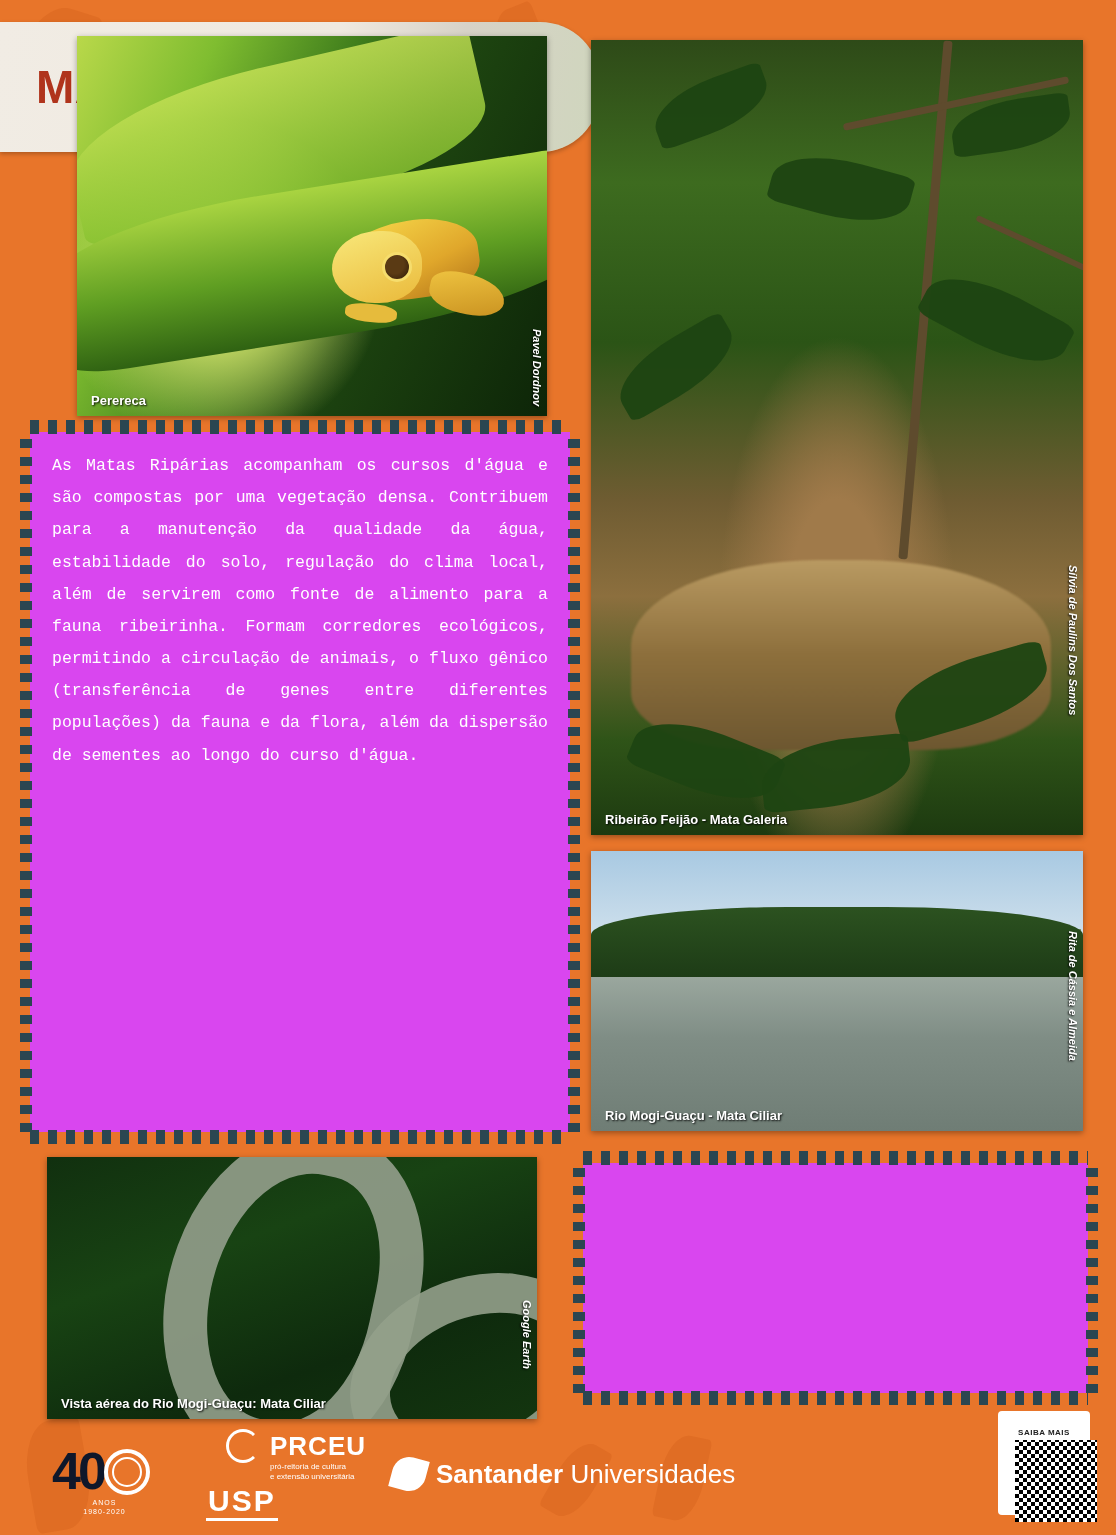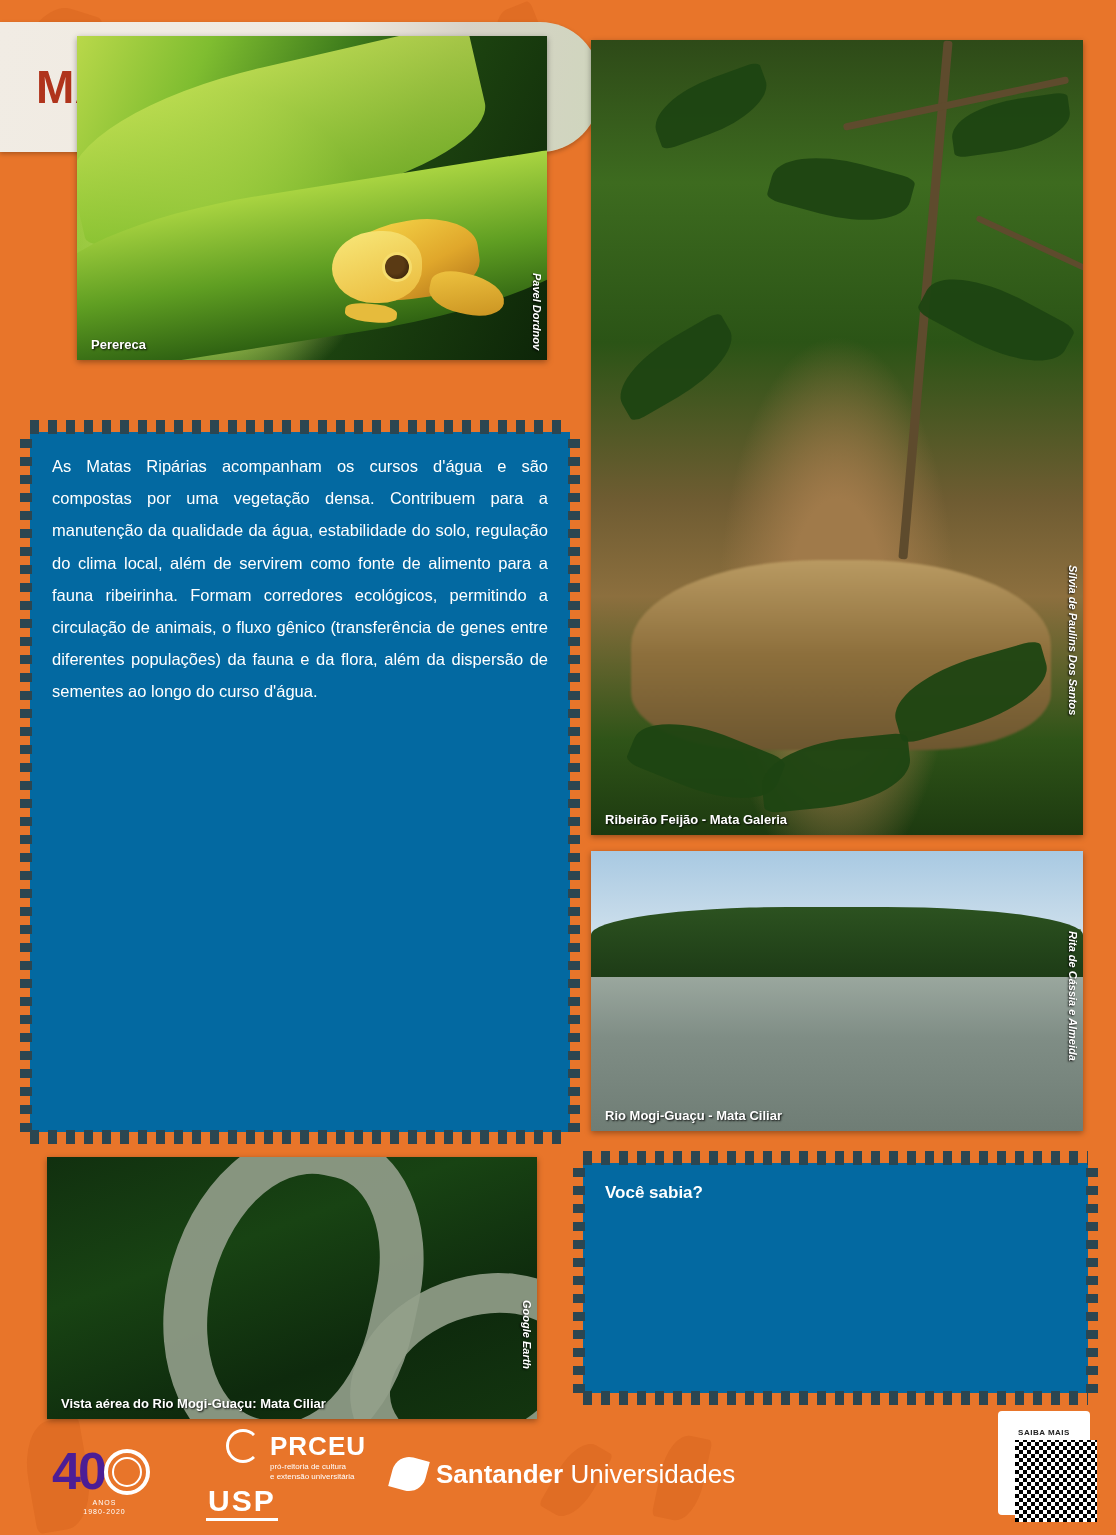--- a/index.html
+++ b/index.html
@@ -53,21 +53,21 @@
   }
   .photo .credit {
     position:absolute; right:4px; bottom:10px;
     color:#fff; font-size:11px; font-style:italic; font-weight:bold;
     writing-mode:vertical-rl;
     text-shadow:1px 1px 2px rgba(0,0,0,.9);
   }
 
   
   #photo-frog {
-    left:77px; top:36px; width:470px; height:324px;
+    left:77px; top:36px; width:470px; height:380px;
     background:
       radial-gradient(circle at 30% 65%, #cfe06a 0 12%, rgba(0,0,0,0) 40%),
       linear-gradient(115deg,#b9d84a 0%, #7fbd30 22%, #3f7d1c 44%, #1d4410 62%, #0d2508 100%);
   }
   #photo-frog .leafblade {
     position:absolute; left:-30px; top:150px; width:560px; height:150px;
     background:linear-gradient(180deg,#a9d441,#5f9e22 55%,#2f6212);
     transform:rotate(-9deg);
     border-radius:40% 10% 45% 12%;
   }
@@ -158,22 +158,23 @@
     position:absolute; left:300px; top:120px; width:260px; height:200px;
     border:40px solid #93a08b;
     border-radius:50%;
     transform:rotate(-20deg);
     opacity:.9;
   }
 
   
   .panel {
     position:absolute;
-    background:#0369a1;
+    background:#d946ef;
     color:#ffffff;
+    font-family:Liberation Mono, monospace;
   }
   .panel::before, .panel::after {
     content:""; position:absolute; left:0; right:0; height:14px;
     background-image:
       repeating-linear-gradient(90deg,#2b4651 0 9px, rgba(0,0,0,0) 9px 18px);
   }
   .panel::before { top:-12px; }
   .panel::after { bottom:-12px; }
   .panel .torn-l, .panel .torn-r {
     position:absolute; top:0; bottom:0; width:12px;
@@ -202,21 +203,21 @@
   }
   #panel-know p {
     margin:0; font-size:16.5px; line-height:1.75; text-align:justify;
   }
 
   
   .footer { position:absolute; left:0; bottom:0; width:100%; height:118px; }
   .logo { position:absolute; color:#ffffff; }
 
   #logo-40 { left:52px; bottom:18px; width:105px; height:72px; }
-  #logo-40 .big { font-size:52px; font-weight:bold; color:#4c1d95; line-height:1; letter-spacing:-3px; }
+  #logo-40 .big { font-size:52px; font-weight:bold; color:#0f172a; line-height:1; letter-spacing:-3px; }
   #logo-40 .sub { font-size:7px; letter-spacing:1px; text-align:center; margin-top:2px; }
   #logo-40 .ring { position:absolute; left:52px; top:4px; width:46px; height:46px; border:4px solid #fff; border-radius:50%; }
   #logo-40 .ring2 { position:absolute; left:60px; top:12px; width:30px; height:30px; border:2px solid #fff; border-radius:50%; }
 
   #logo-usp { left:196px; bottom:14px; }
   #logo-usp .prceu { font-size:26px; font-weight:bold; letter-spacing:1px; }
   #logo-usp .prceu-sub { font-size:8px; line-height:1.25; }
   #logo-usp .usp { font-size:30px; font-weight:bold; letter-spacing:2px; border-bottom:3px solid #fff; display:inline-block; padding:0 2px; }
   #logo-usp .arcs { position:absolute; left:30px; top:-2px; width:34px; height:34px; border:3px solid #fff; border-radius:50%; border-right-color:transparent; }
 
@@ -295,21 +296,20 @@
 
 <div class="panel" id="panel-main">
   <span class="torn-l"></span>
   <span class="torn-r"></span>
   <p>As Matas Ripárias acompanham os cursos d'água e são compostas por uma vegetação densa. Contribuem para a manutenção da qualidade da água, estabilidade do solo, regulação do clima local, além de servirem como fonte de alimento para a fauna ribeirinha. Formam corredores ecológicos, permitindo a circulação de animais, o fluxo gênico (transferência de genes entre diferentes populações) da fauna e da flora, além da dispersão de sementes ao longo do curso d'água.</p>
 </div>
 
 <div class="panel" id="panel-know">
   <span class="torn-l"></span>
   <span class="torn-r"></span>
-  <h2>Você sabia?</h2>
 </div>
 
 <div class="footer">
 
   <div class="logo" id="logo-40">
     <div class="big">40</div>
     <div class="ring"></div>
     <div class="ring2"></div>
     <div class="sub">ANOS</div>
     <div class="sub">1980-2020</div>

